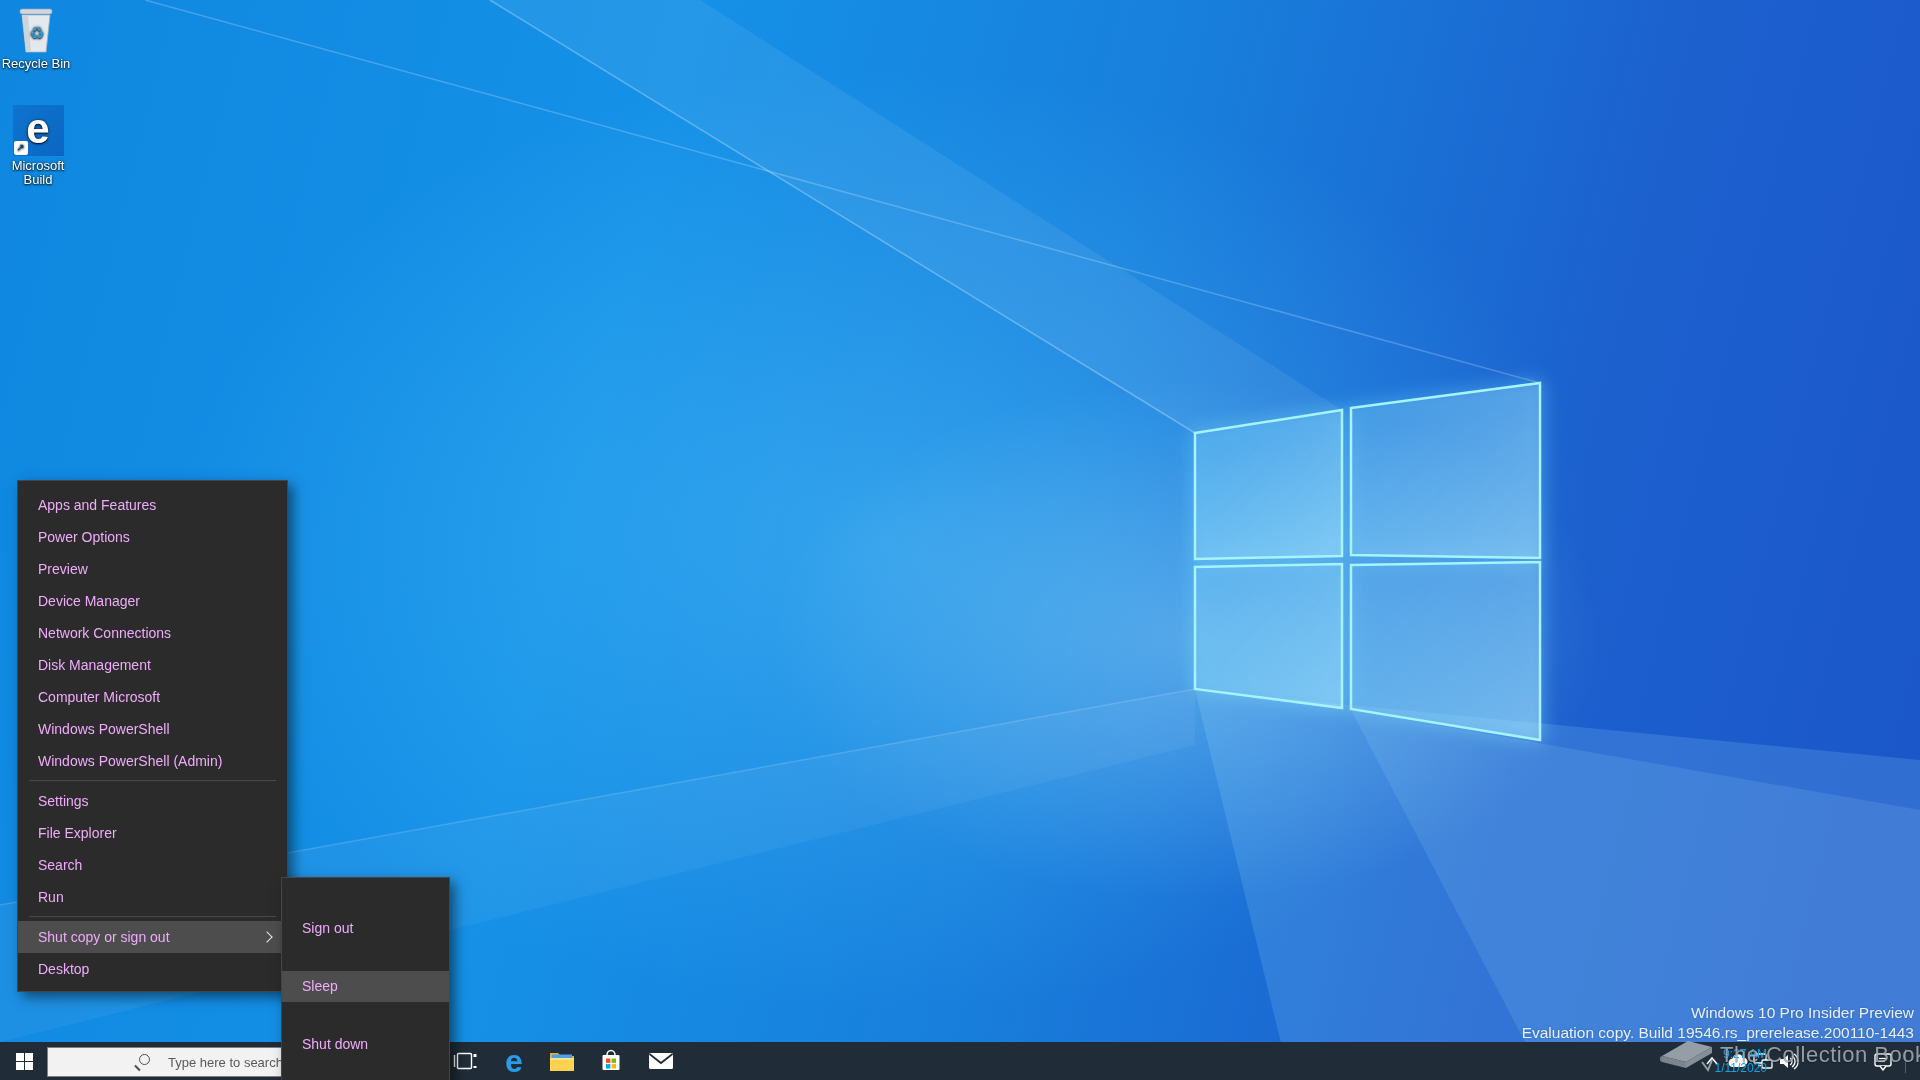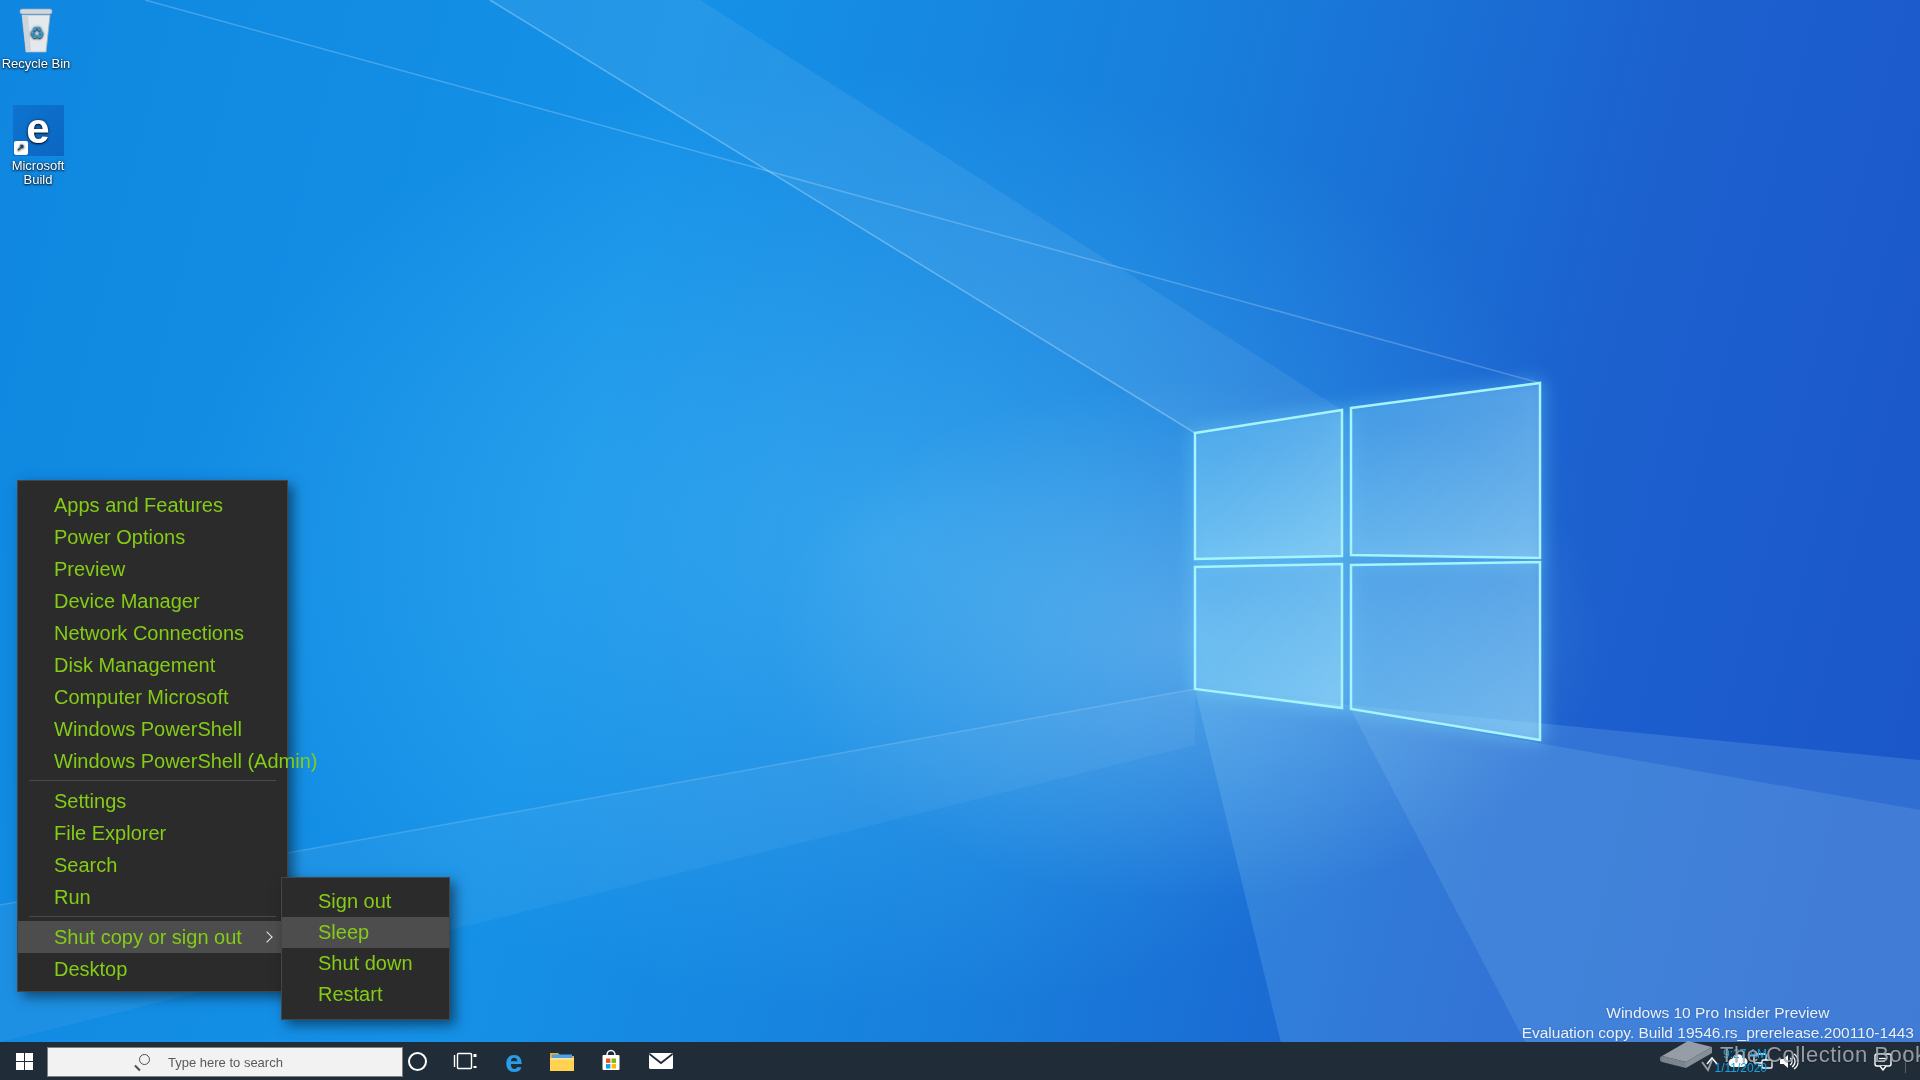--- a/index.html
+++ b/index.html
@@ -22,28 +22,28 @@
   .edge-tile { position:relative; width:51px; height:51px; margin:0 auto 3px auto;
     background:linear-gradient(135deg,#0d74cf,#0b66c2); display:flex; align-items:center; justify-content:center; }
   .edge-tile .e { color:#fff; font-size:42px; font-weight:bold; line-height:42px; margin-top:-3px; }
   .edge-tile .lnk { position:absolute; left:1px; bottom:1px; width:14px; height:14px; background:#fff;
     border-radius:2px; font-size:10px; line-height:14px; color:#123a6b; font-weight:bold; }
 
   
   .ctx-menu { position:absolute; background:#2b2b2b; border:1px solid #454545;
     box-shadow:5px 5px 12px rgba(0,0,0,.5); z-index:40; padding:8px 0 6px 0; }
   #winx-menu { left:17px; top:480px; width:271px; }
-  .mi { position:relative; height:32px; line-height:32px; padding-left:36px;
-    color:#84cc16; font-size:20px; white-space:nowrap; cursor:default; }
+  .mi { position:relative; height:32px; line-height:32px; padding-left:20px;
+    color:#f0abfc; font-size:14px; white-space:nowrap; cursor:default; }
   .mi.hl { background:#4d4d4d; }
   .msep { height:1px; background:#4a4a4a; margin:3px 11px 4px 11px; }
   .chev { position:absolute; right:16px; top:12px; width:8px; height:8px;
     border-top:1.6px solid #e8e8e8; border-right:1.6px solid #e8e8e8; transform:rotate(45deg); }
   #power-submenu { left:281px; top:877px; width:169px; padding:8px 0 9px 0; }
-  #power-submenu .mi { height:31px; line-height:31px; }
+  #power-submenu .mi { height:31px; line-height:31px;margin-top:27px; }
 
   
   #taskbar { position:absolute; left:0; top:1042px; width:1920px; height:38px; background:#202c38; z-index:30; }
   .tb-btn { position:absolute; top:0; height:38px; display:flex; align-items:center; justify-content:center; }
   #start-btn { left:0; width:48px; }
   #search-box { position:absolute; left:47px; top:5px; width:356px; height:30px; background:#f2f2f2;
     border:1px solid #808080; display:flex; align-items:center;padding-left:42px; }
   #search-box .mag { position:relative; width:16px; height:16px; margin-left:44px; }
   #search-box .mag .lens { position:absolute; right:0; top:0; width:11px; height:11px;
     border:1.8px solid #4f4f4f; border-radius:50%; }
@@ -62,21 +62,21 @@
   .edge-e { color:#2a9ce8; font-size:32px; font-weight:bold; line-height:30px; }
 
   .tray-btn { position:absolute; top:0; height:38px; width:24px; display:flex; align-items:center; justify-content:center; }
   #tray-chevron { left:1700px; } #tray-cloud { left:1726px; } #tray-network { left:1751px; } #tray-volume { left:1777px; }
   #tray-clock { position:absolute; left:1703px; top:5px; width:64px; height:28px; text-align:right;
     color:#0ea5e9; font-size:12px; line-height:14px; }
   #tray-action { left:1870px; width:26px; }
   #tray-divider { position:absolute; left:1905px; top:7px; width:1px; height:24px; background:rgba(255,255,255,.25); }
 
   
-  #eval-mark { position:absolute; right:6px; top:1003px; text-align:center; color:rgba(243,248,252,.95);
+  #eval-mark { position:absolute; right:6px; top:1003px; text-align:right; color:rgba(243,248,252,.95);
     font-size:15.5px; line-height:19.5px; z-index:20; text-shadow:0 0 2px rgba(0,40,90,.35);margin-left:22px; }
   #site-mark { position:absolute; left:1658px; top:1034px; display:flex; align-items:center; z-index:50;
     color:rgba(170,178,187,.85); font-size:22px; letter-spacing:.5px; white-space:nowrap; pointer-events:none; }
   #site-mark span { margin-left:4px; text-shadow:0 1px 1px rgba(0,0,0,.3); }
 </style>
 </head>
 <body>
 
 <div id="screen">
 

